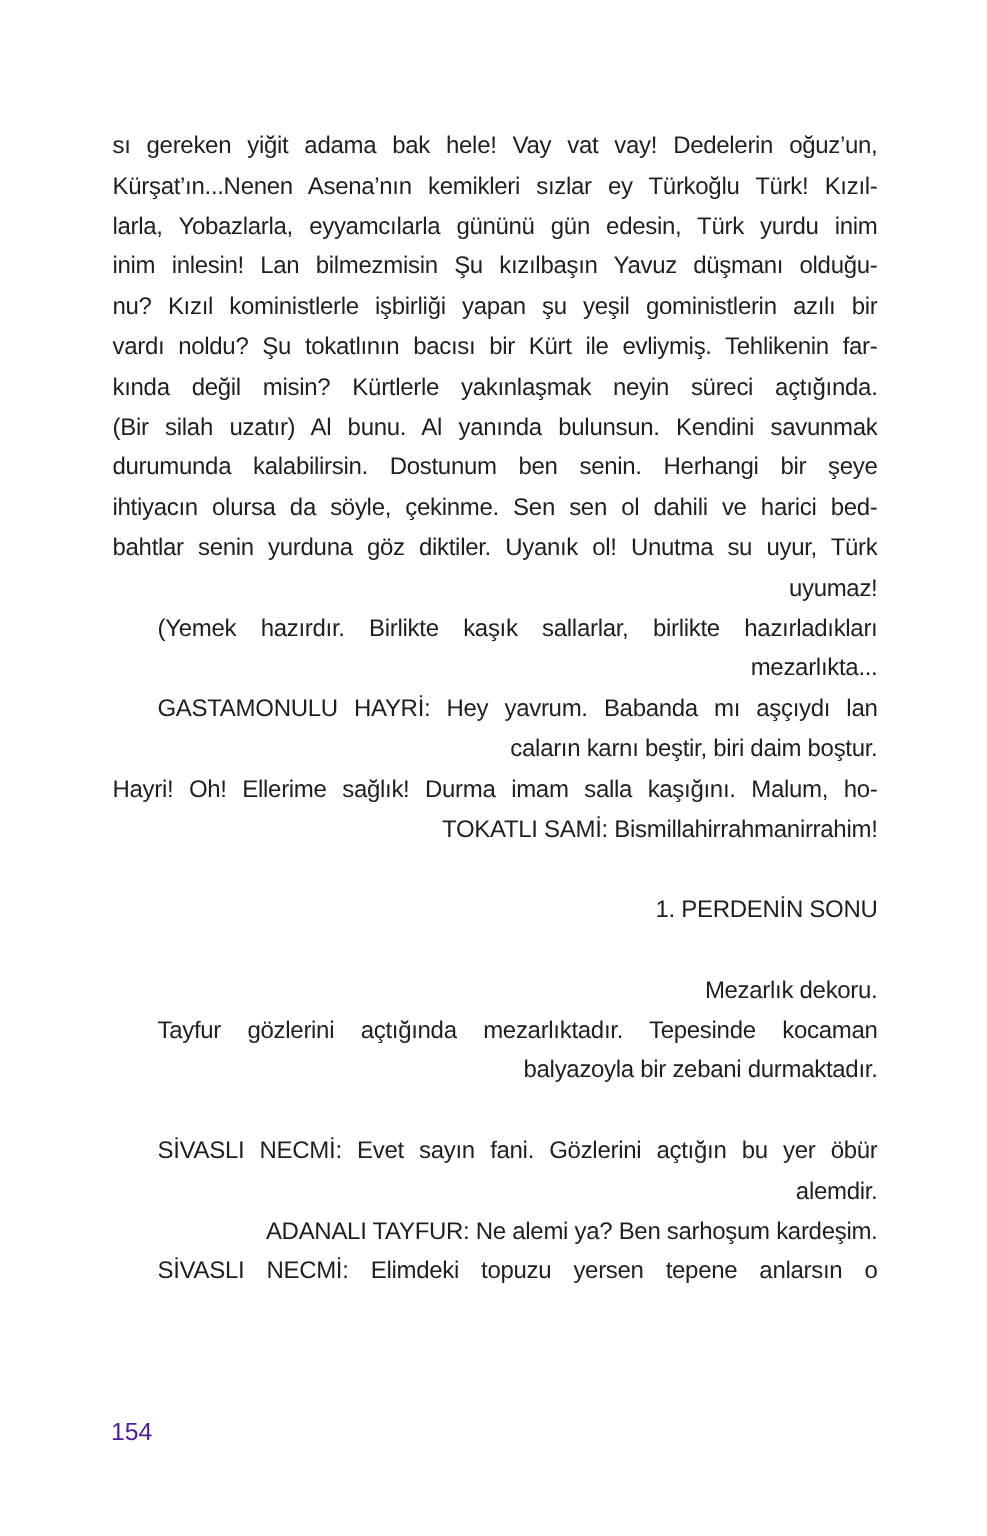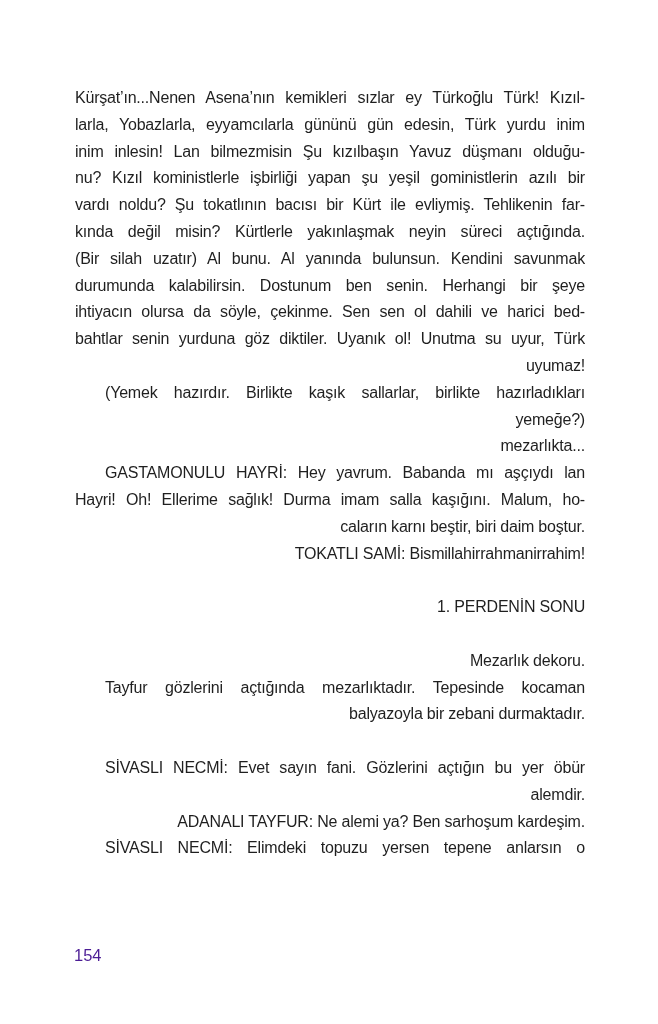--- a/index.html
+++ b/index.html
@@ -53,37 +53,37 @@
     top: 946px;
     font-size: 16.5px;
     color: #4c1d95;
   }
 </style>
 </head>
 <body>
 
 <div class="page">
   <div class="text-block" id="text-block">
+      <div class="line j">sı gereken yiğit adama bak hele! Vay vat vay! Dedelerin oğuz’un,</div>
       <div class="line j">Kürşat’ın...Nenen Asena’nın kemikleri sızlar ey Türkoğlu Türk! Kızıl-</div>
       <div class="line j">larla, Yobazlarla, eyyamcılarla gününü gün edesin, Türk yurdu inim</div>
       <div class="line j">inim inlesin! Lan bilmezmisin Şu kızılbaşın Yavuz düşmanı olduğu-</div>
       <div class="line j">nu? Kızıl koministlerle işbirliği yapan şu yeşil goministlerin azılı bir</div>
       <div class="line j">vardı noldu? Şu tokatlının bacısı bir Kürt ile evliymiş. Tehlikenin far-</div>
       <div class="line j">kında değil misin? Kürtlerle yakınlaşmak neyin süreci açtığında.</div>
       <div class="line j">(Bir silah uzatır) Al bunu. Al yanında bulunsun. Kendini savunmak</div>
       <div class="line j">durumunda kalabilirsin. Dostunum ben senin. Herhangi bir şeye</div>
       <div class="line j">ihtiyacın olursa da söyle, çekinme. Sen sen ol dahili ve harici bed-</div>
       <div class="line j">bahtlar senin yurduna göz diktiler. Uyanık ol! Unutma su uyur, Türk</div>
       <div class="line">uyumaz!</div>
       <div class="line j i">(Yemek hazırdır. Birlikte kaşık sallarlar, birlikte hazırladıkları</div>
-      <div class="line">yemeğe?)</div>
       <div class="line">mezarlıkta...</div>
       <div class="line j i">GASTAMONULU HAYRİ: Hey yavrum. Babanda mı aşçıydı lan</div>
+      <div class="line">caların karnı beştir, biri daim boştur.</div>
       <div class="line j">Hayri! Oh! Ellerime sağlık! Durma imam salla kaşığını. Malum, ho-</div>
-      <div class="line">caların karnı beştir, biri daim boştur.</div>
       <div class="line i">TOKATLI SAMİ: Bismillahirrahmanirrahim!</div>
       <div class="gap"></div>
       <div class="line i">1. PERDENİN SONU</div>
       <div class="gap"></div>
       <div class="line i">Mezarlık dekoru.</div>
       <div class="line j i">Tayfur gözlerini açtığında mezarlıktadır. Tepesinde kocaman</div>
       <div class="line">balyazoyla bir zebani durmaktadır.</div>
       <div class="gap"></div>
       <div class="line j i">SİVASLI NECMİ: Evet sayın fani. Gözlerini açtığın bu yer öbür</div>
       <div class="line">alemdir.</div>

